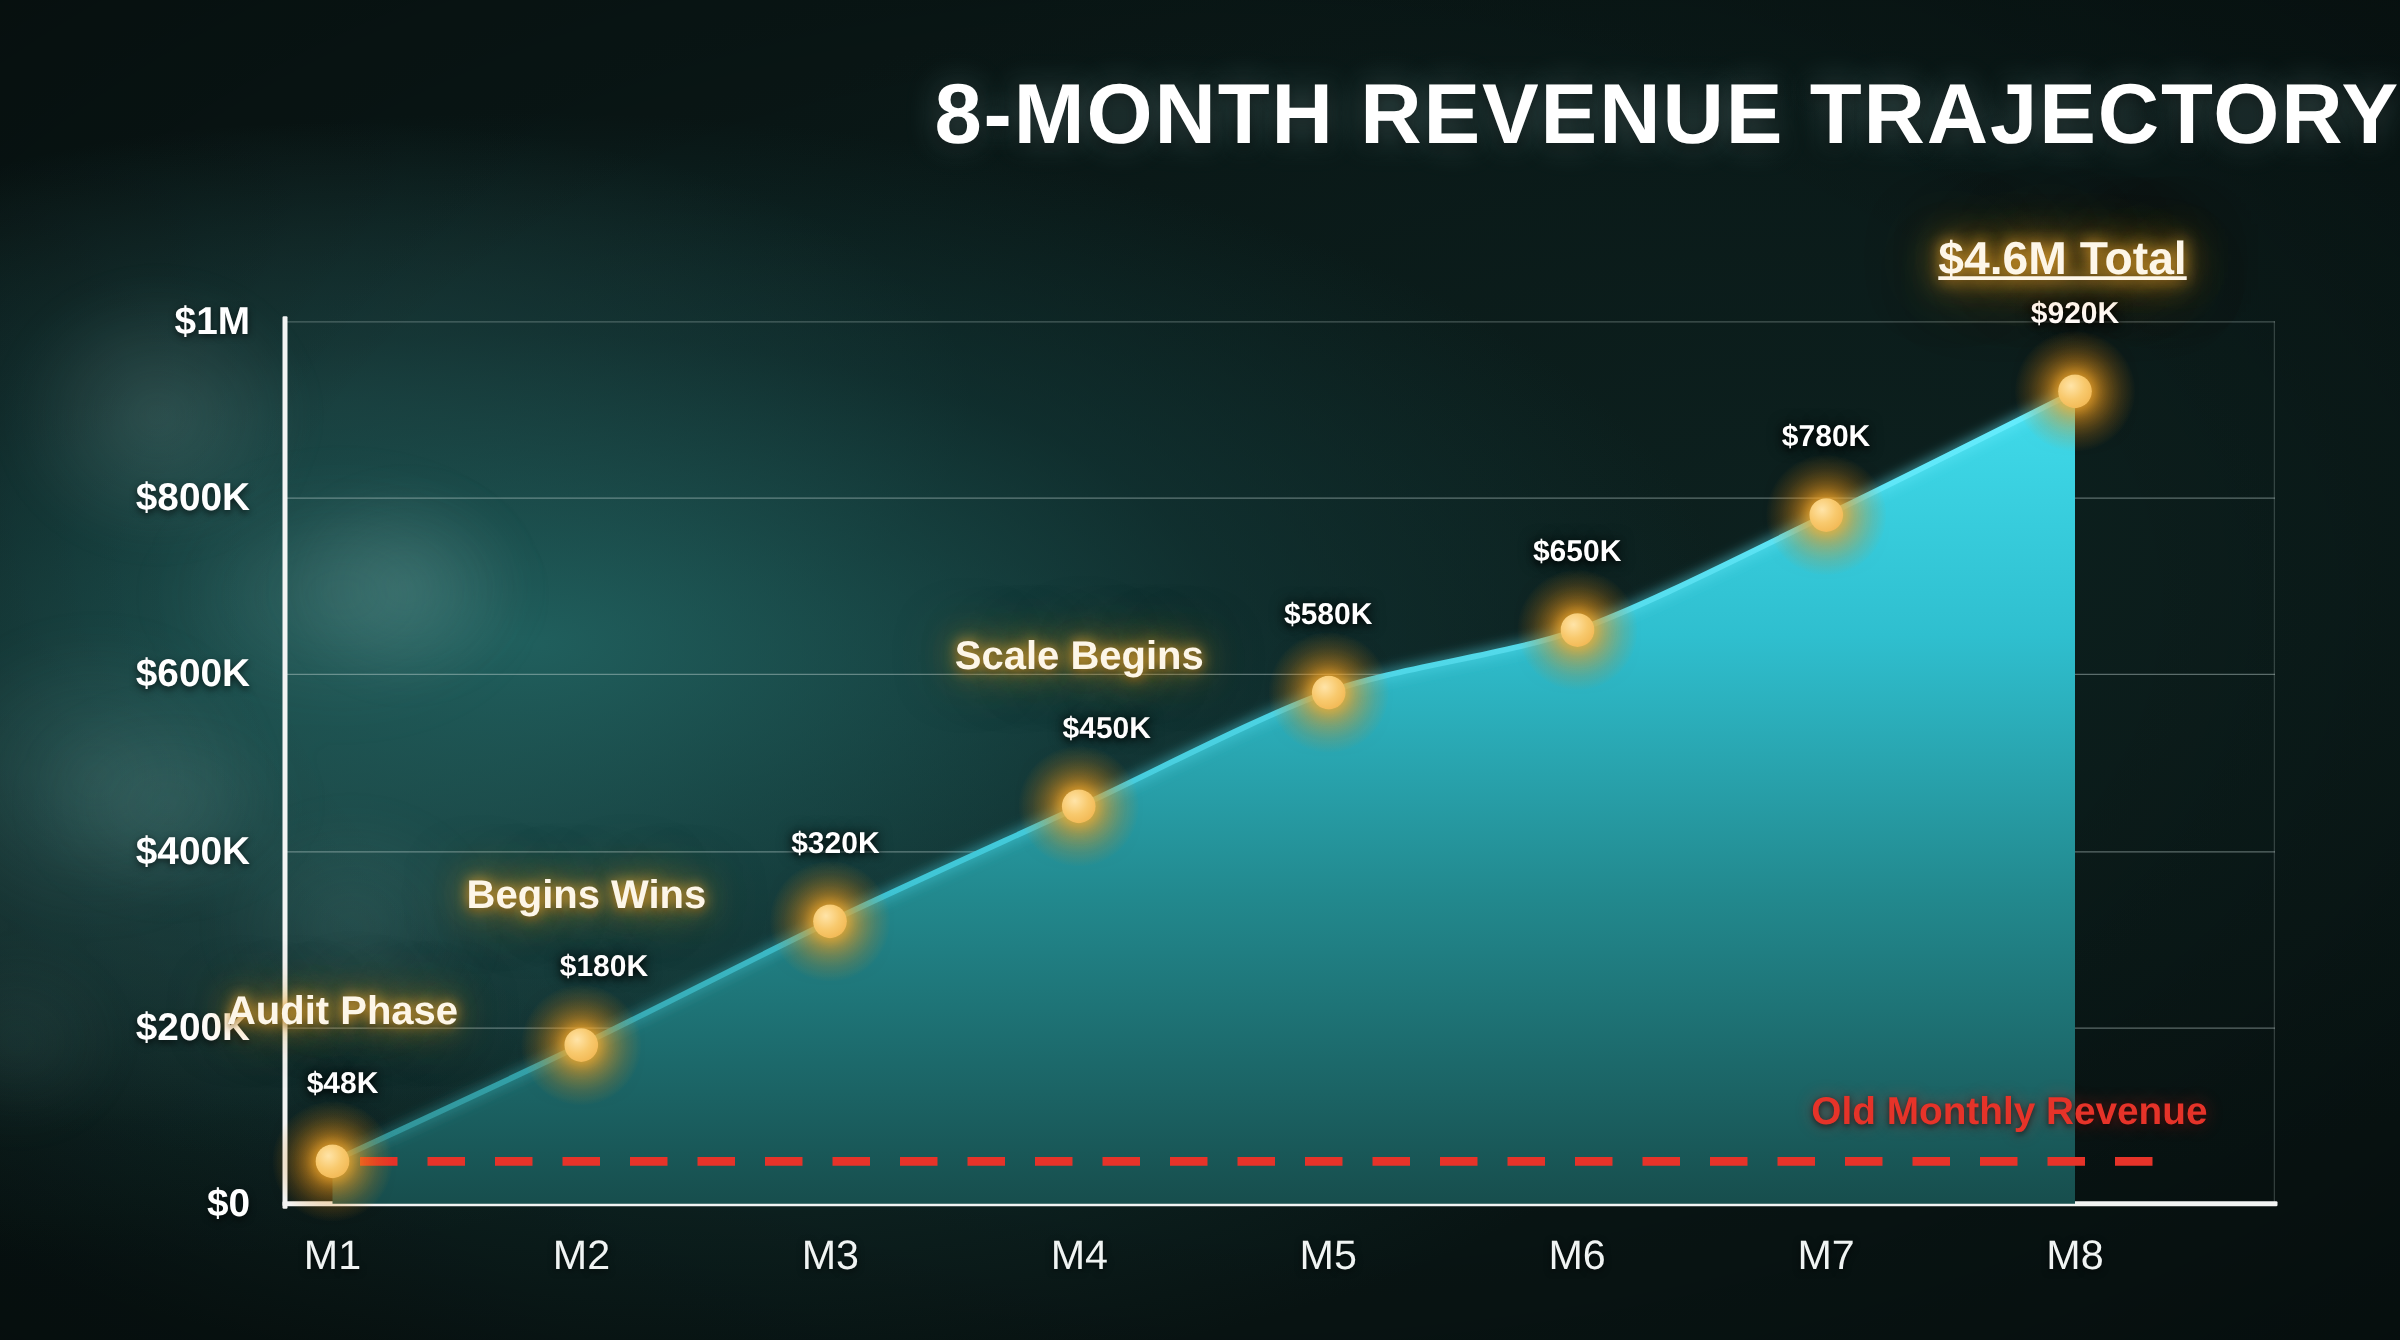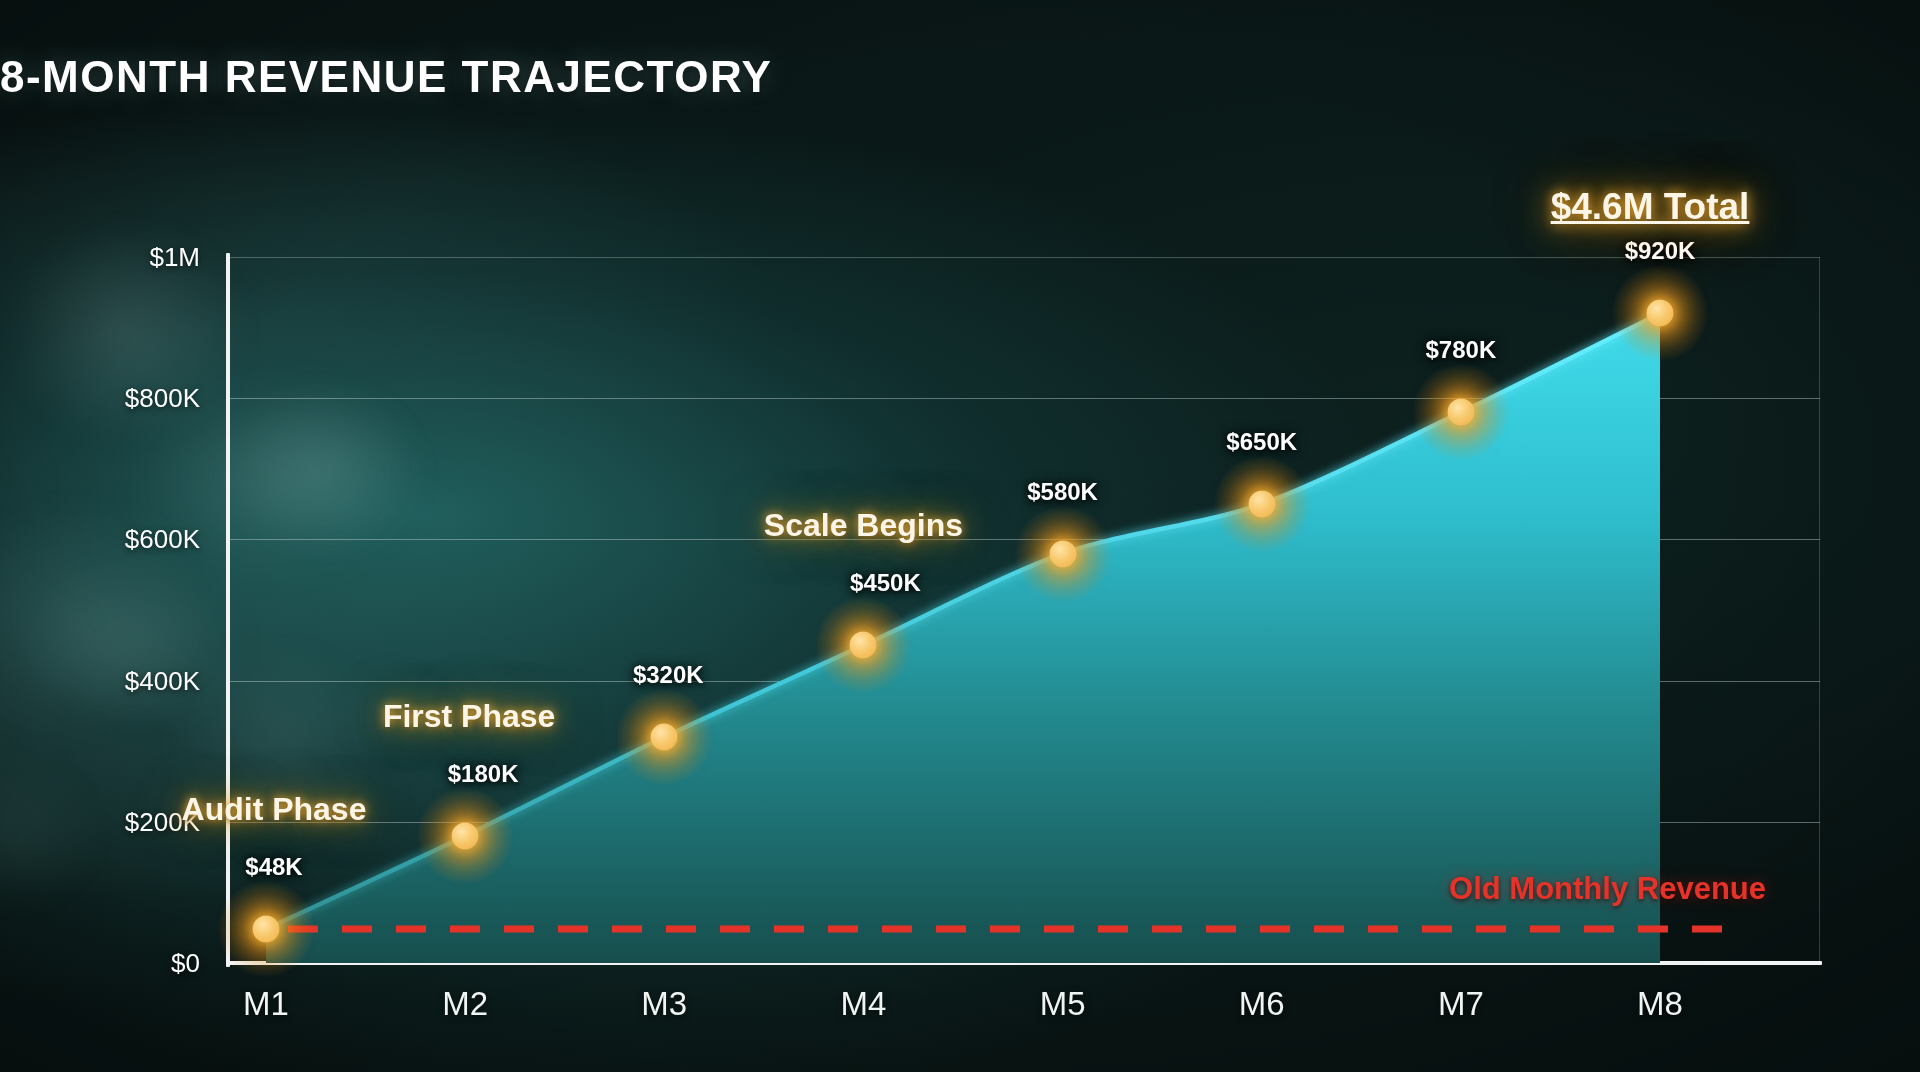--- a/index.html
+++ b/index.html
@@ -41,23 +41,23 @@
   }
   #bg-vignette{
     position:absolute;inset:0;
     background:radial-gradient(ellipse 85% 85% at 50% 45%, rgba(0,0,0,0) 45%, rgba(0,0,0,0.45) 100%);
     pointer-events:none;
   }
 
   
   #chart-title{
     position:absolute;left:0;right:0;top:52px;
-    text-align:left;
+    text-align:right;
     color:#ffffff;
-    font-size:44px;
+    font-size:68px;
     font-weight:bold;
     letter-spacing:1.5px;
     text-shadow:0 0 26px rgba(180,230,230,0.30), 0 3px 10px rgba(0,0,0,0.6);
     white-space:nowrap;
   }
 
   
   
   #plot{
     position:absolute;
@@ -79,22 +79,22 @@
   .gridline.top-edge{background:rgba(205,222,220,0.30);}
   #plot-right-edge{
     position:absolute;right:0;top:0;width:1px;height:706px;
     background:rgba(205,222,220,0.22);
   }
 
   .ylabel{
     position:absolute;
     right:1720px;
     color:#ffffff;
-    font-size:26px;
-    font-weight:400;
+    font-size:31px;
+    font-weight:700;
     text-align:center;
     white-space:nowrap;
     transform:translateY(-50%);
     text-shadow:0 2px 6px rgba(0,0,0,0.65);
   }
   .xlabel{
     position:absolute;
     top:985px;
     color:#f0f4f3;
     font-size:33px;
@@ -261,18 +261,18 @@
     <div class="value-label" style="left: 471.143px; top: 773.92px; margin-left: 12px;">$180K</div>
     <div class="value-label" style="left: 668.286px; top: 675.08px;">$320K</div>
     <div class="value-label" style="left: 865.429px; top: 583.3px; margin-left: 20px;">$450K</div>
     <div class="value-label" style="left: 1062.57px; top: 491.52px;">$580K</div>
     <div class="value-label" style="left: 1261.71px; top: 442.1px;">$650K</div>
     <div class="value-label" style="left: 1460.86px; top: 350.32px;">$780K</div>
     <div class="value-label" style="left: 1660px; top: 251.48px;">$920K</div>
   </div>
 <div id="phase-labels">
     <div class="phase-label" style="left: 274px; top: 809.112px;">Audit Phase</div>
-    <div class="phase-label" style="left: 469.143px; top: 715.92px;">First Phase</div>
+    <div class="phase-label" style="left: 469.143px; top: 715.92px;">Begins Wins</div>
     <div class="phase-label" style="left: 863.429px; top: 525.3px;">Scale Begins</div>
   </div>
 
 <div id="total-label" style="left: 1650px; top: 207.48px;">$4.6M Total</div>
 <div id="baseline-label" style="left: 1730px; top: 889.112px;">Old Monthly Revenue</div>
 
 </body></html>

